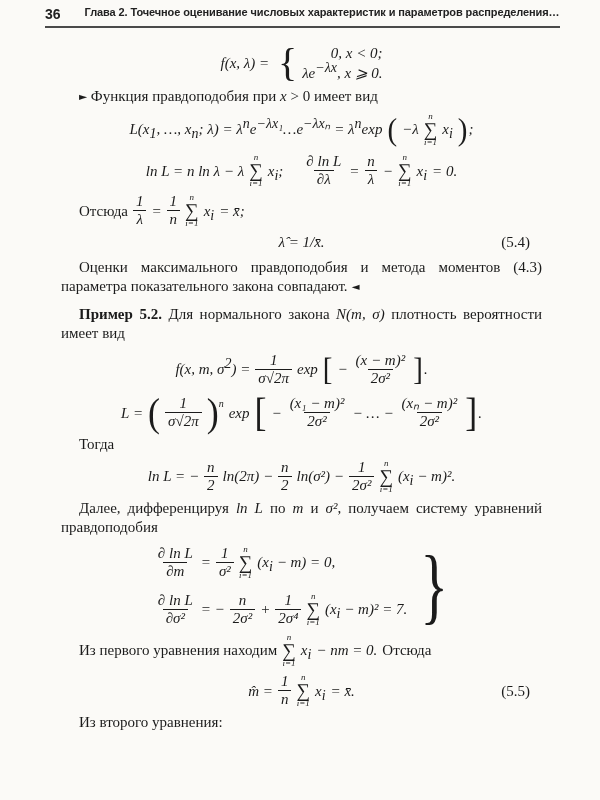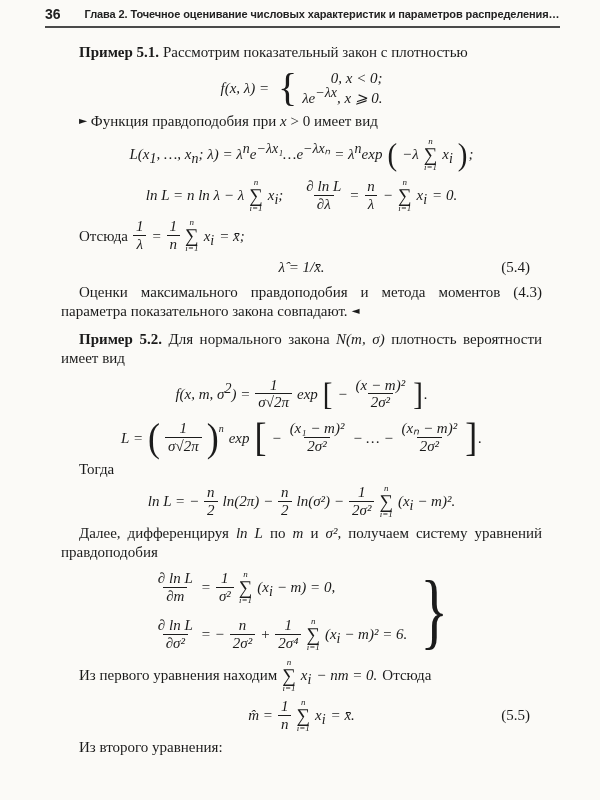--- a/index.html
+++ b/index.html
@@ -4,21 +4,21 @@
 <style>
   * { box-sizing: border-box; }
   html,body { margin:0; padding:0; }
   body {
     width:600px; height:800px; overflow:hidden;
     background:#fbfaf7;
     font-family:"Liberation Serif", serif;
     color:#1b1b1b;
   }
   
-  .hdr { display:flex; align-items:center; padding:6px 40px 3px 45px;
+  .hdr { display:flex; align-items:flex-start; padding:6px 40px 3px 45px;
          font-family:"Liberation Sans", sans-serif; font-weight:700; color:#222; }
   .hdr .pg { font-size:14px; margin-right:24px; }
   .hdr .ttl { font-size:11px; letter-spacing:-0.1px; }
   .rule { height:2px; background:#4a4a4a; margin:1px 40px 0 45px; }
   
   .content { padding:9px 58px 0 61px; font-size:15px; line-height:1.26; }
   p { margin:0; text-align:justify; }
   .ind { text-indent:18px; }
   .run { font-weight:700; }
   .it { font-style:italic; }
@@ -52,21 +52,20 @@
 <body>
 
 <div class="hdr">
   <span class="pg">36</span>
   <span class="ttl">Глава 2. Точечное оценивание числовых характеристик и параметров распределения…</span>
 </div>
 <div class="rule"></div>
 
 <div class="content">
 
-  <p class="ind" style="margin-top:6px"><span class="run">Пример 5.1.</span><span> Рассмотрим показательный закон с плотностью</span></p>
 
   <div class="eq" style="margin:7px 0 5px">
     <span>f(x, λ) = </span>
     <span class="cbrace">{</span>
     <span class="cases">
       <span>0, x &lt; 0;</span>
       <span><span>λe</span><sup>−λx</sup><span>, x ⩾ 0.</span></span>
     </span>
   </div>
 
@@ -246,21 +245,21 @@
         <span>+</span>
         <span class="frac">
           <span class="num">1</span>
           <span class="den">2σ⁴</span>
         </span>
         <span class="sum">
           <span class="lim">n</span>
           <span class="sig">∑</span>
           <span class="lim">i=1</span>
         </span>
-        <span><span>(x</span><sub>i</sub><span> − m)² = 6.</span></span>
+        <span><span>(x</span><sub>i</sub><span> − m)² = 7.</span></span>
       </span>
     </span>
     <span class="sbrace">}</span>
   </div>
 
   <div class="ln" style="padding-left:18px; margin:4px 0">
     <span class="ru">Из первого уравнения находим</span>
     <span class="sum">
       <span class="lim">n</span>
       <span class="sig">∑</span>

